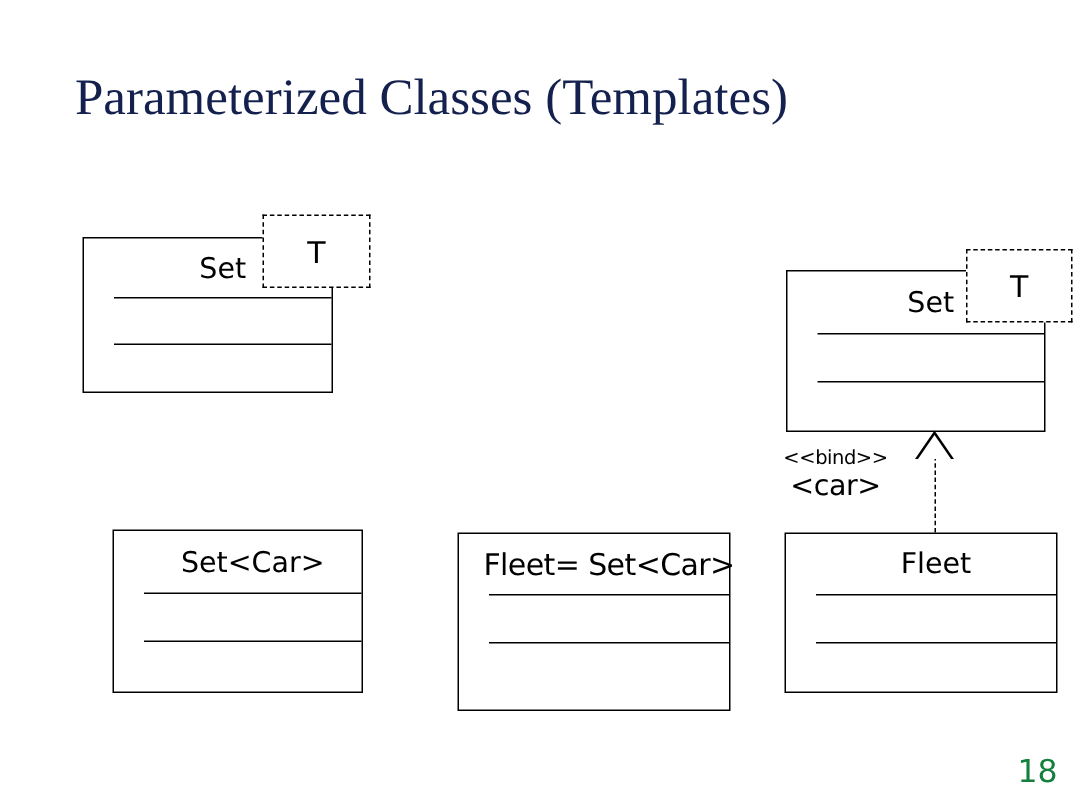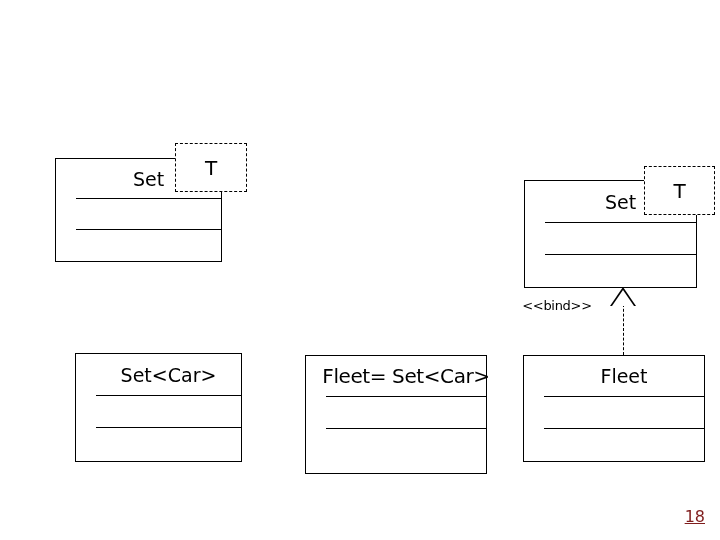--- a/index.html
+++ b/index.html
@@ -131,30 +131,30 @@
     line-height: 22px;
     letter-spacing: -0.3px;
   }
 
   
   .page-number {
     position: absolute;
     right: 15px;
     bottom: 14px;
     font-family: "DejaVu Sans", sans-serif;
-    font-size: 16px;
-    color: #7f1d1d;
-    text-decoration: underline;
+    font-size: 21px;
+    color: #15803d;
   }
 </style>
 </head>
 <body>
 
 <div id="slide">
 
+  <div class="slide-title">Parameterized Classes (Templates)</div>
 
   <div class="uml-class" style="left:55px; top:158px; width:167px; height:104px;">
     <div class="uml-compartment name" style="height:40px;">
       <span class="uml-name-text">Set</span>
     </div>
     <div class="uml-compartment attrs" style="height:31px;"></div>
     <div class="uml-compartment ops" style="height:31px;"></div>
   </div>
   <div class="param-box" style="left:175px; top:143px; width:72px; height:49px;">
     <span class="param-text">T</span>
@@ -170,20 +170,21 @@
   <div class="param-box" style="left:644px; top:166px; width:71px; height:49px;">
     <span class="param-text">T</span>
   </div>
 
   <div class="bind-line" style="left:623px; top:304px; height:51px;"></div>
   <div class="bind-arrow" style="left:610px; top:287px;">
     <span class="tri-outer"></span>
     <span class="tri-inner"></span>
   </div>
   <div class="bind-label bind-stereotype" style="left:498px; top:298px; width:118px;">&lt;&lt;bind&gt;&gt;</div>
+  <div class="bind-label bind-arg" style="left:498px; top:313px; width:118px;">&lt;car&gt;</div>
 
   <div class="uml-class" style="left:55px; top:353px; width:167px; height:109px;margin-left:20px;">
     <div class="uml-compartment name" style="height:42px;">
       <span class="uml-name-text">Set&lt;Car&gt;</span>
     </div>
     <div class="uml-compartment attrs" style="height:32px;"></div>
     <div class="uml-compartment ops" style="height:33px;"></div>
   </div>
 
   <div class="uml-class" style="left:305px; top:355px; width:182px; height:119px;">

